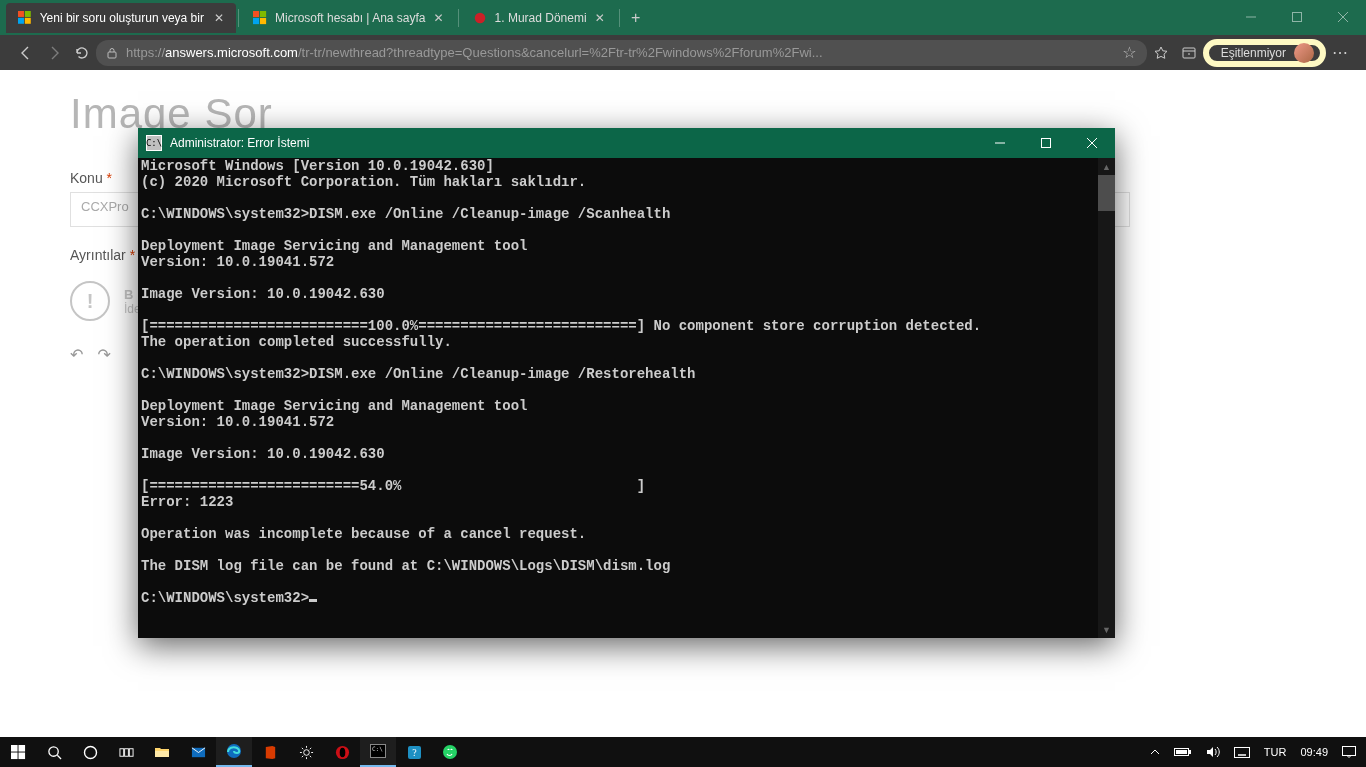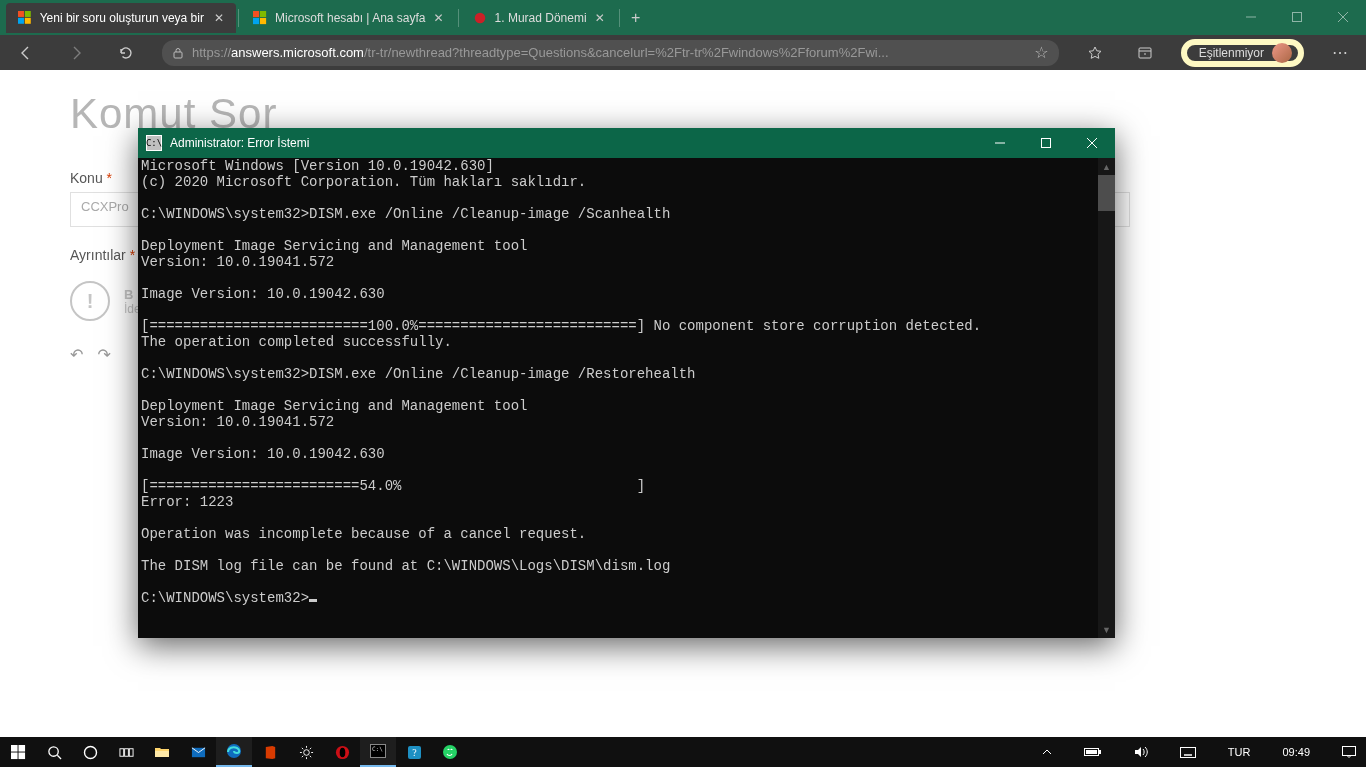--- a/index.html
+++ b/index.html
@@ -8,21 +8,21 @@
   .browser-chrome { background: #1d6b4e; height: 70px; }
   .tab-row { display: flex; align-items: center; height: 35px; padding-left: 6px; }
   .tab { display: flex; align-items: center; height: 30px; padding: 0 12px; font-size: 12px; color: #ddd; margin-right: 0; gap: 8px; max-width: 230px; border-radius: 0; background: transparent; }
   .tab.active { background: #3c3c3c; color: #fff; border-top-left-radius: 4px; border-top-right-radius: 4px; }
   .tab .favicon { width: 14px; height: 14px; display: inline-block; }
   .tab-close { color: #ccc; font-size: 12px; cursor: pointer; }
   .tab-sep { width: 1px; height: 18px; background: rgba(255,255,255,0.25); margin: 0 2px; }
   .new-tab { width: 28px; height: 28px; color: #ccc; display: flex; align-items: center; justify-content: center; font-size: 16px; cursor: pointer; }
   .win-controls { position: absolute; right: 0; top: 0; height: 34px; display: flex; }
   .win-controls div { width: 46px; height: 34px; display: flex; align-items: center; justify-content: center; color: rgba(255,255,255,0.5); cursor: pointer; }
-  .addr-row { background: #3c3c3c; height: 35px; display: flex; align-items: center; padding: 0 12px; gap: 22px; }
+  .addr-row { background: #3c3c3c; height: 35px; display: flex; align-items: center; padding: 0 12px; gap: 0; }
   .nav-icon { width: 28px; height: 28px; display: flex; align-items: center; justify-content: center; color: #ccc; cursor: pointer; font-size: 16px; }
   .addr-bar { flex: 1; background: #505050; border-radius: 12px; height: 26px; display: flex; align-items: center; padding: 0 10px; gap: 8px; }
   .lock-icon { color: #bbb; font-size: 12px; }
   .url-text { color: #ddd; font-size: 13px; white-space: nowrap; overflow: hidden; flex: 1; }
   .url-text .dim { color: #999; }
   .profile-pill { border: 6px solid #fef9c3; border-radius: 14px; height: 28px; display: flex; align-items: center; padding: 0 6px 0 12px; gap: 8px; color: #ddd; font-size: 12px; }
   .avatar { width: 20px; height: 20px; border-radius: 50%; background: linear-gradient(135deg, #e98, #a64); display: inline-block; }
   
   .page { background: #fff; padding: 20px 70px; position: relative; height: 668px; }
   .page h1 { color: #b6b6b6; font-weight: 300; font-size: 42px; letter-spacing: 1px; }
@@ -31,32 +31,32 @@
   .input-box { border: 1px solid #e0e0e0; height: 35px; width: 1060px; margin-top: 6px; padding: 6px 10px; color: #aaa; font-size: 13px; }
   .editor-hint { display: flex; align-items: center; gap: 14px; margin-top: 18px; color: #c5c5c5; }
   .hint-circle { width: 40px; height: 40px; border: 2px solid #c5c5c5; border-radius: 50%; display: flex; align-items: center; justify-content: center; font-weight: bold; font-size: 20px; }
   .toolbar { display: flex; gap: 14px; margin-top: 24px; color: #999; font-size: 16px; }
   
   .cmd-window { position: absolute; left: 138px; top: 128px; width: 977px; height: 510px; box-shadow: 0 8px 30px rgba(0,0,0,0.6); }
   .cmd-titlebar { background: #0c6648; height: 30px; display: flex; align-items: center; color: #fff; font-size: 12px; padding-left: 8px; gap: 8px; }
   .cmd-titlebar .icon { width: 16px; height: 16px; background: #c0c0c0; display: inline-flex; align-items: center; justify-content: center; font-size: 9px; color: #000; border: 1px solid #fff; font-family: monospace; }
   .cmd-winbtns { margin-left: auto; display: flex; }
   .cmd-winbtns div { width: 46px; height: 30px; display: flex; align-items: center; justify-content: center; cursor: pointer; color: #fff; }
-  .cmd-body { background: #0c0c0c; height: 480px; position: relative; }
+  .cmd-body { background: #0c0c0c; height: 480px; position: relative; font-weight: bold; }
   .cmd-scrollbar-track { position: absolute; right: 0; top: 0; width: 17px; height: 100%; background: #171717; }
   .cmd-scrollbar-thumb { position: absolute; right: 0; top: 17px; width: 17px; height: 36px; background: #4d4d4d; }
   .cmd-scrollbar-arrow { position: absolute; right: 0; width: 17px; height: 17px; background: #171717; color: #666; display: flex; align-items: center; justify-content: center; font-size: 9px; }
   .cmd-text { color: #cccccc; font-family: Consolas, 'Courier New', monospace; font-size: 14px; line-height: 16px; padding: 0 3px; white-space: pre; }
   .cursor { display: inline-block; width: 8px; height: 3px; background: #cccccc; vertical-align: baseline; }
   
   .taskbar { position: absolute; bottom: 0; left: 0; right: 0; height: 30px; background: #101010; display: flex; align-items: center; }
   .tb-left { display: flex; align-items: center; height: 100%; }
   .tb-item { width: 36px; height: 30px; display: flex; align-items: center; justify-content: center; cursor: pointer; color: #fff; font-size: 14px; }
   .tb-item.active { border-bottom: 2px solid #76b9ed; background: rgba(255,255,255,0.06); }
-  .tb-right { margin-left: auto; display: flex; align-items: center; color: #fff; font-size: 11px; gap: 20px; padding-right: 4px; }
+  .tb-right { margin-left: auto; display: flex; align-items: center; color: #fff; font-size: 11px; gap: 2px; padding-right: 4px; }
   .tb-right .seg { padding: 0 6px; }
   
   svg { display: block; }
 </style>
 </head>
 <body>
 
 <div class="browser-chrome">
   <div class="tab-row">
     <div class="tab active">
@@ -155,21 +155,21 @@
     </div>
     <div class="profile-pill">
       <span>Eşitlenmiyor</span>
       <span class="avatar"></span>
     </div>
     <div class="nav-icon">⋯</div>
   </div>
 </div>
 
 <div class="page">
-  <h1>Komut Sor</h1>
+  <h1>Image Sor</h1>
   <div class="field-label"><span>Konu</span> <span class="req">*</span></div>
   <div class="input-box">CCXPro</div>
   <div class="field-label" style="margin-top:20px;"><span>Ayrıntılar</span> <span class="req">*</span></div>
   <div class="editor-hint">
     <div class="hint-circle">!</div>
     <div>
       <div style="font-weight:600; font-size:13px;">B</div>
       <div style="font-size:12px;">İde</div>
     </div>
   </div>

